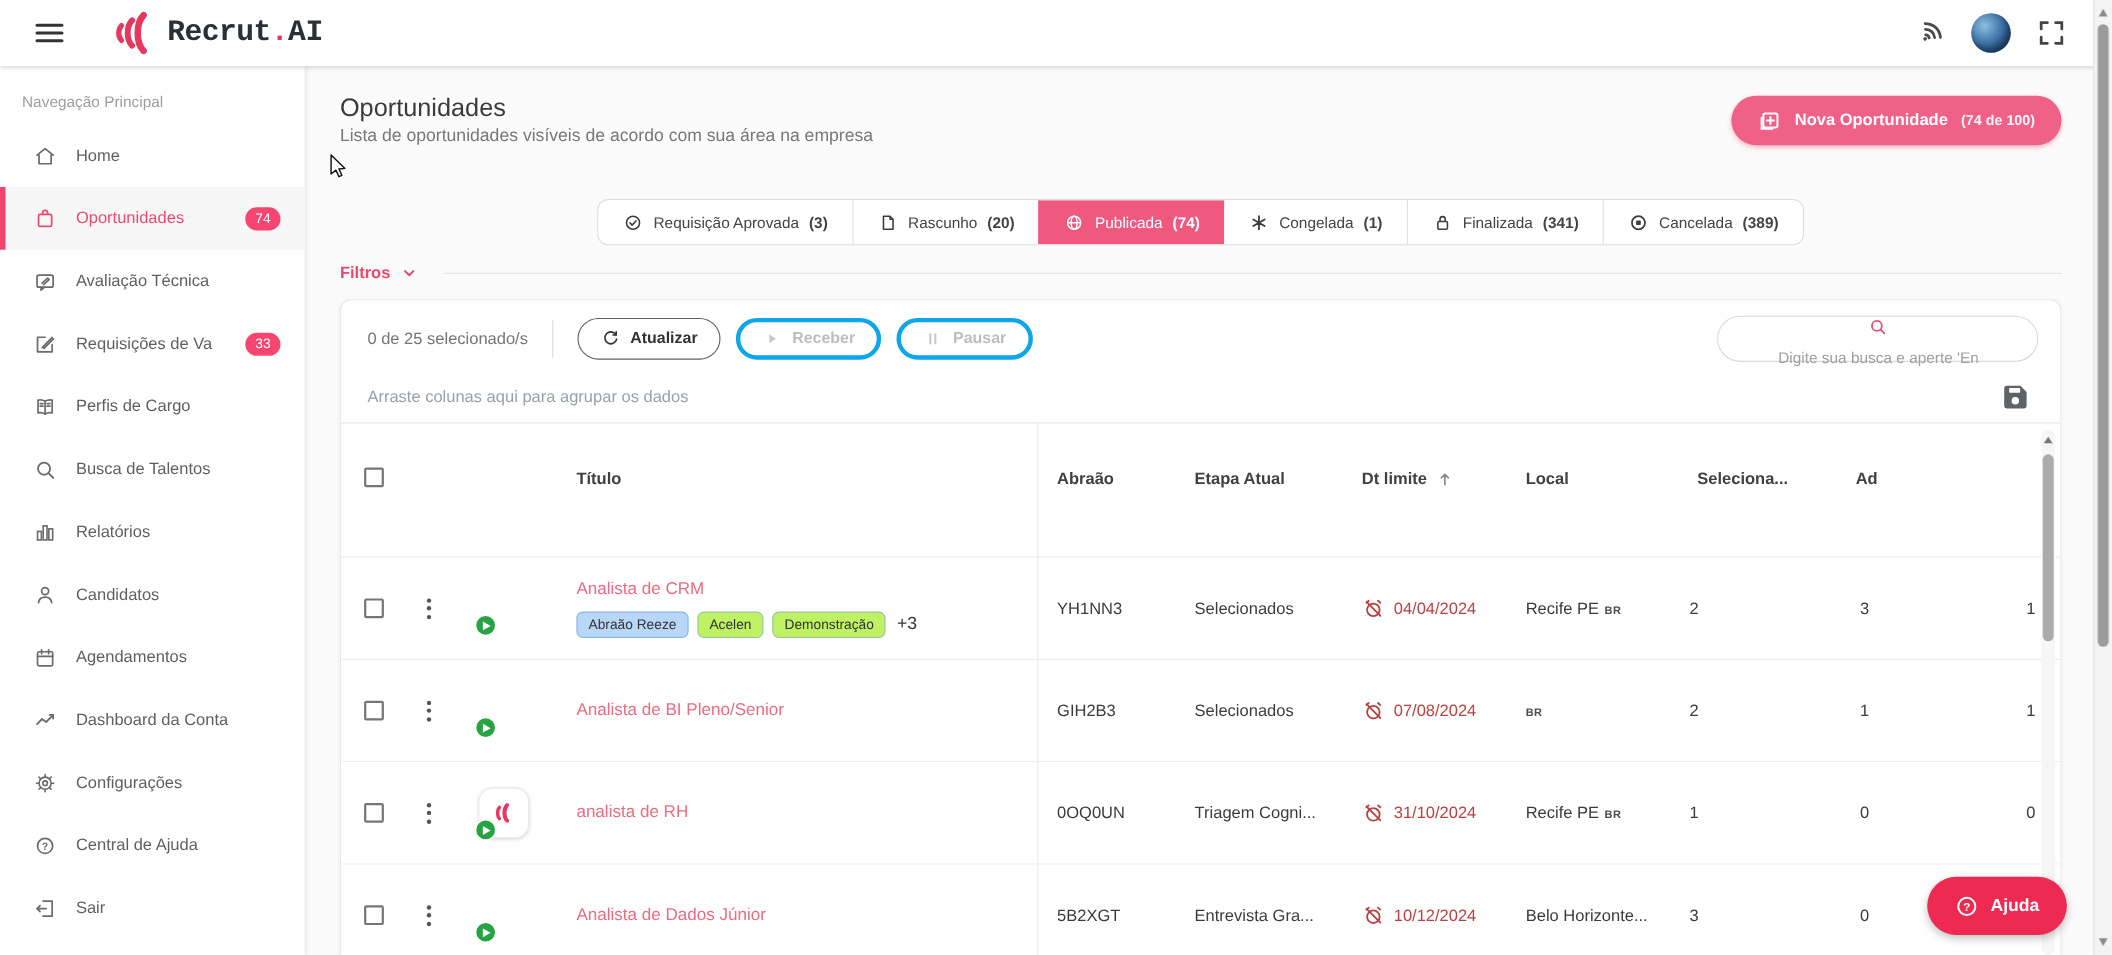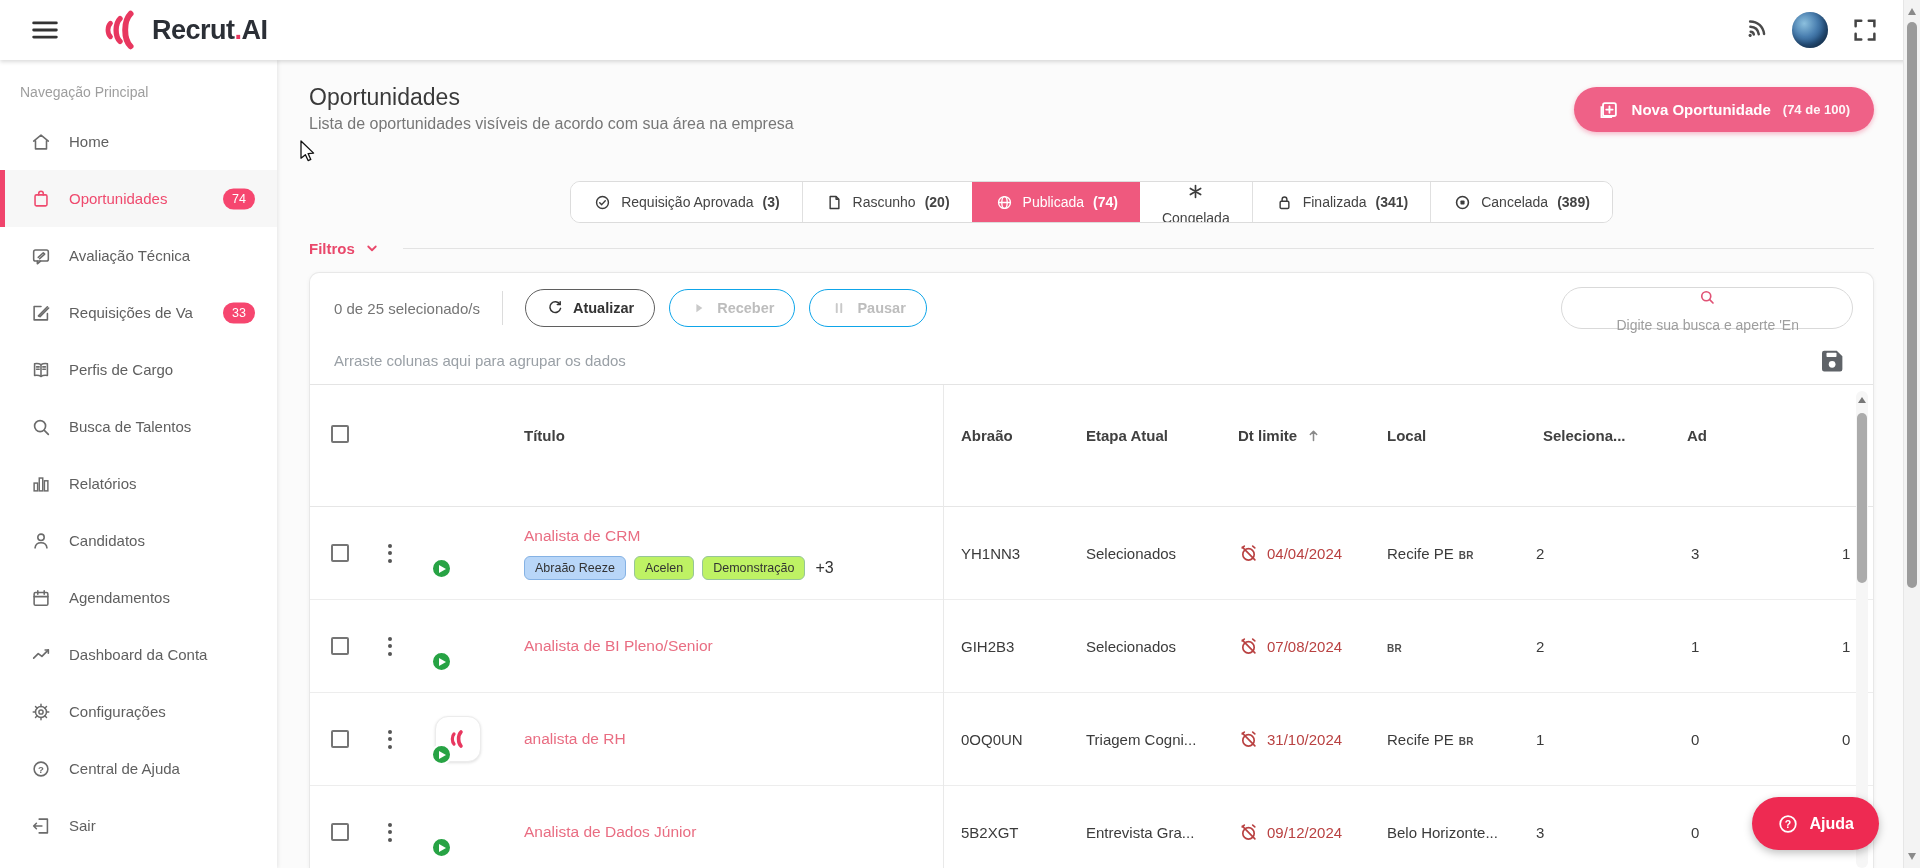--- a/index.html
+++ b/index.html
@@ -1,21 +1,21 @@
 <!DOCTYPE html>
 <html><head>
 <meta charset="utf-8">
 <style>
   * { margin:0; padding:0; box-sizing:border-box; }
   html,body { width:1920px; height:868px; overflow:hidden;
     font-family:"Liberation Sans","DejaVu Sans",sans-serif; background:#fbfbfb; color:#3b3b3b; }
 
   
   .topbar { position:fixed; top:0; left:0; right:0; height:60px; background:#fff;
-    box-shadow:0 2px 4px rgba(0,0,0,.14); z-index:30; display:flex; align-items:center; }
+    box-shadow:0 2px 4px rgba(0,0,0,.14); z-index:30; display:flex; align-items:center;font-family:Liberation Mono, monospace; }
   .hamburger { margin-left:28px; width:34px; height:34px; display:flex; align-items:center; justify-content:center; cursor:pointer; }
   .logo { display:flex; align-items:center; margin-left:34px; cursor:pointer; }
   .logo-text { font-size:27px; font-weight:700; color:#2b2f36; letter-spacing:-0.5px; margin-left:6px; }
   .logo-dot { color:#e8375f; }
   .topbar-right { margin-left:auto; display:flex; align-items:center; gap:22px; margin-right:40px; }
   .tb-ic { width:30px; height:30px; display:flex; align-items:center; justify-content:center; cursor:pointer; color:#4a4a4a; }
   .avatar-globe { width:36px; height:36px; border-radius:50%; cursor:pointer;
     background:radial-gradient(circle at 34% 32%, #8cc0de 0%, #4a7fb0 38%, #2c5d8f 62%, #1d3f63 100%);
     box-shadow:inset -3px -4px 6px rgba(0,0,0,.35); }
 
@@ -48,40 +48,40 @@
 
   .tabs-row { margin-top:48px; display:flex; justify-content:center; }
   .tabs { display:flex; height:42px; background:#fff; border:1px solid #dcdcdc; border-radius:10px; overflow:hidden; }
   .tab { display:flex; align-items:center; gap:9px; padding:0 22px; font-size:14px; color:#444;
     cursor:pointer; border-left:1px solid #e0e0e0; background:#fff; white-space:nowrap; }
   .tab:first-child { border-left:none; }
   .tab .ic { width:19px; height:19px; color:#3c3c3c; }
   .tab b { font-weight:700; }
   .tab.active { background:#ef597e; color:#fff; border-left-color:#ef597e; }
   .tab.active .ic { color:#fff; }
-  .tab.active + .tab { border-left:none;flex-direction:column; }
+  .tab.active + .tab { border-left:none; }
 
   .filters-row { margin-top:13px; height:24px; display:flex; align-items:center; }
   .filters-toggle { display:flex; align-items:center; gap:8px; color:#e9486b; font-size:15px; font-weight:700; cursor:pointer; }
   .filters-toggle .ic { width:18px; height:18px; }
   .filters-line { flex:1; border-top:1px solid #e3e3e3; margin-left:22px; }
 
   
   .card { margin-top:12px; flex:1; min-height:0; background:#fff; border:1px solid #e8e8e8; border-bottom:none;
     border-radius:10px 10px 0 0; box-shadow:0 1px 4px rgba(0,0,0,.05); position:relative;
     display:flex; flex-direction:column; overflow:hidden; }
 
   .toolbar { height:64px; display:flex; align-items:center; padding:6px 20px 0 24px; }
   .sel-text { font-size:15px; color:#757575; }
   .toolbar-div { width:1px; height:34px; background:#dcdcdc; margin:0 22px; }
   .pill-btn { height:38px; border-radius:19px; padding:0 20px; display:flex; align-items:center; gap:9px;
     background:#fff; font-size:14.5px; font-weight:700; cursor:pointer; }
   .pill-btn .ic { width:18px; height:18px; }
   .pill-btn.primary { border:1px solid #5f5f5f; color:#333; }
-  .pill-btn.disabled { border:1px solid #0ea5e9; color:#bdbdbd; cursor:default;align-items:center; }
+  .pill-btn.disabled { border:4px solid #0ea5e9; color:#bdbdbd; cursor:default;align-items:center; }
   .pill-btn.disabled .ic { color:#c9c9c9; }
   .pill-btn + .pill-btn { margin-left:14px; }
   .search-box { margin-left:auto; width:292px; height:42px; border:1px solid #d9d9d9; border-radius:21px;
     display:flex; align-items:center; padding:0 16px; gap:11px; background:#fff;flex-direction:column; }
   .search-box .ic { width:18px; height:18px; color:#e05275; flex:none; }
   .search-box input { border:none; outline:none; flex:1; font-size:14px; color:#555;
     font-family:"Liberation Sans","DejaVu Sans",sans-serif; background:transparent; }
   .search-box input::placeholder { color:#9e9e9e; }
 
   .group-row { height:48px; display:flex; align-items:center; padding:0 26px 0 24px; border-bottom:1px solid #e4e4e4; }
@@ -643,21 +643,21 @@
         <div class="c-pad cell-txt">5B2XGT</div>
         <div class="c-pad cell-txt">Entrevista Gra...</div>
         <div class="c-pad">
             <span class="date-cell">
               <span class="ic">
                 <svg viewBox="0 0 24 24" fill="none" stroke="currentColor" stroke-width="1.9" stroke-linecap="round">
                   <circle cx="12" cy="13" r="6.5"></circle>
                   <path d="M4.8 5.6 L7.2 3.6 M19.2 5.6 L16.8 3.6 M5 4.8 L19.3 19.2"></path>
                 </svg>
               </span>
-              <span class="date-txt">09/12/2024</span>
+              <span class="date-txt">10/12/2024</span>
             </span>
           </div>
         <div class="c-pad cell-txt"><span>Belo Horizonte...</span><span class="country" style="margin-left:0;"></span></div>
         <div class="c-vagas cell-txt">3</div>
         <div class="c-sel cell-txt">0</div>
         <div class="c-ad cell-txt"></div>
       </div>
 
       <div class="tbl-scroll">
         <span class="arr-up"></span>

